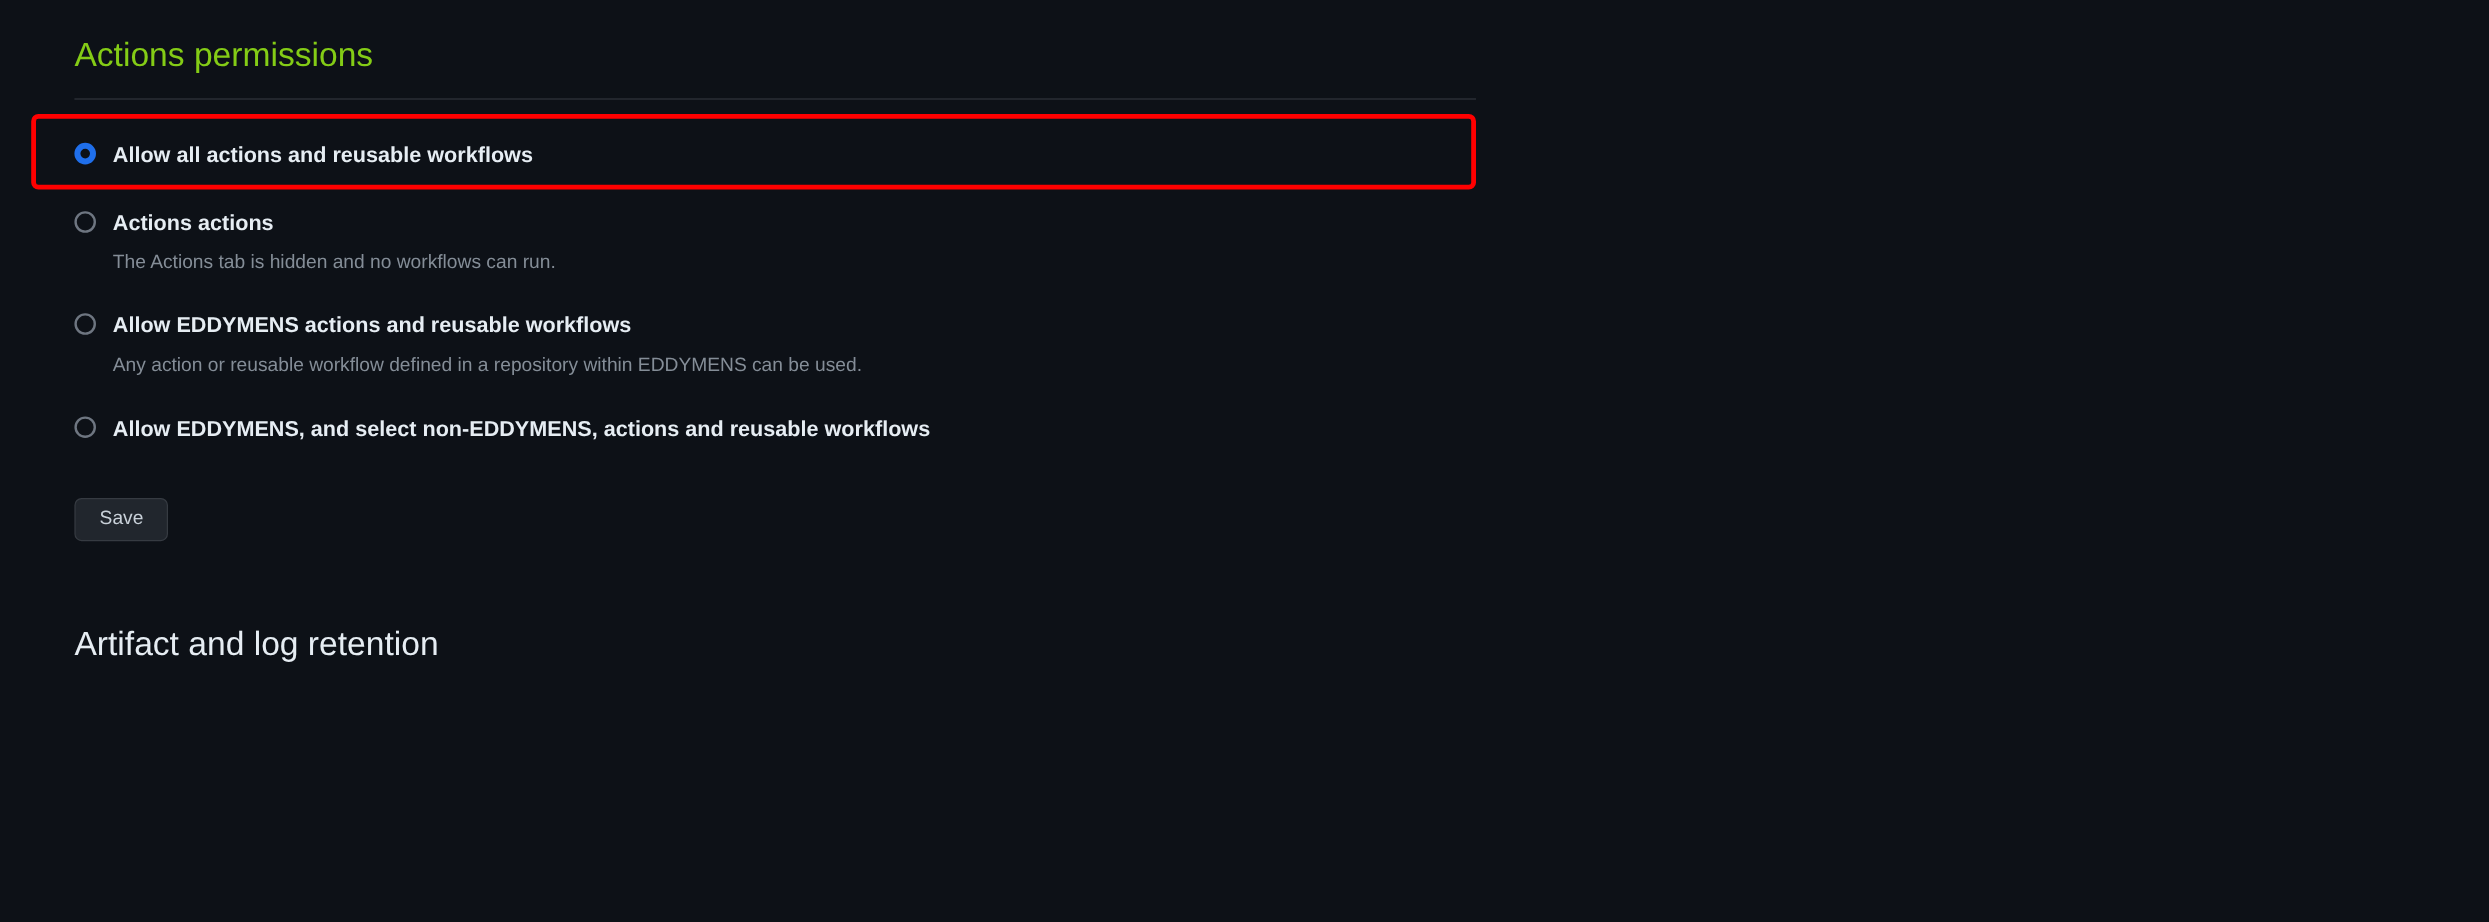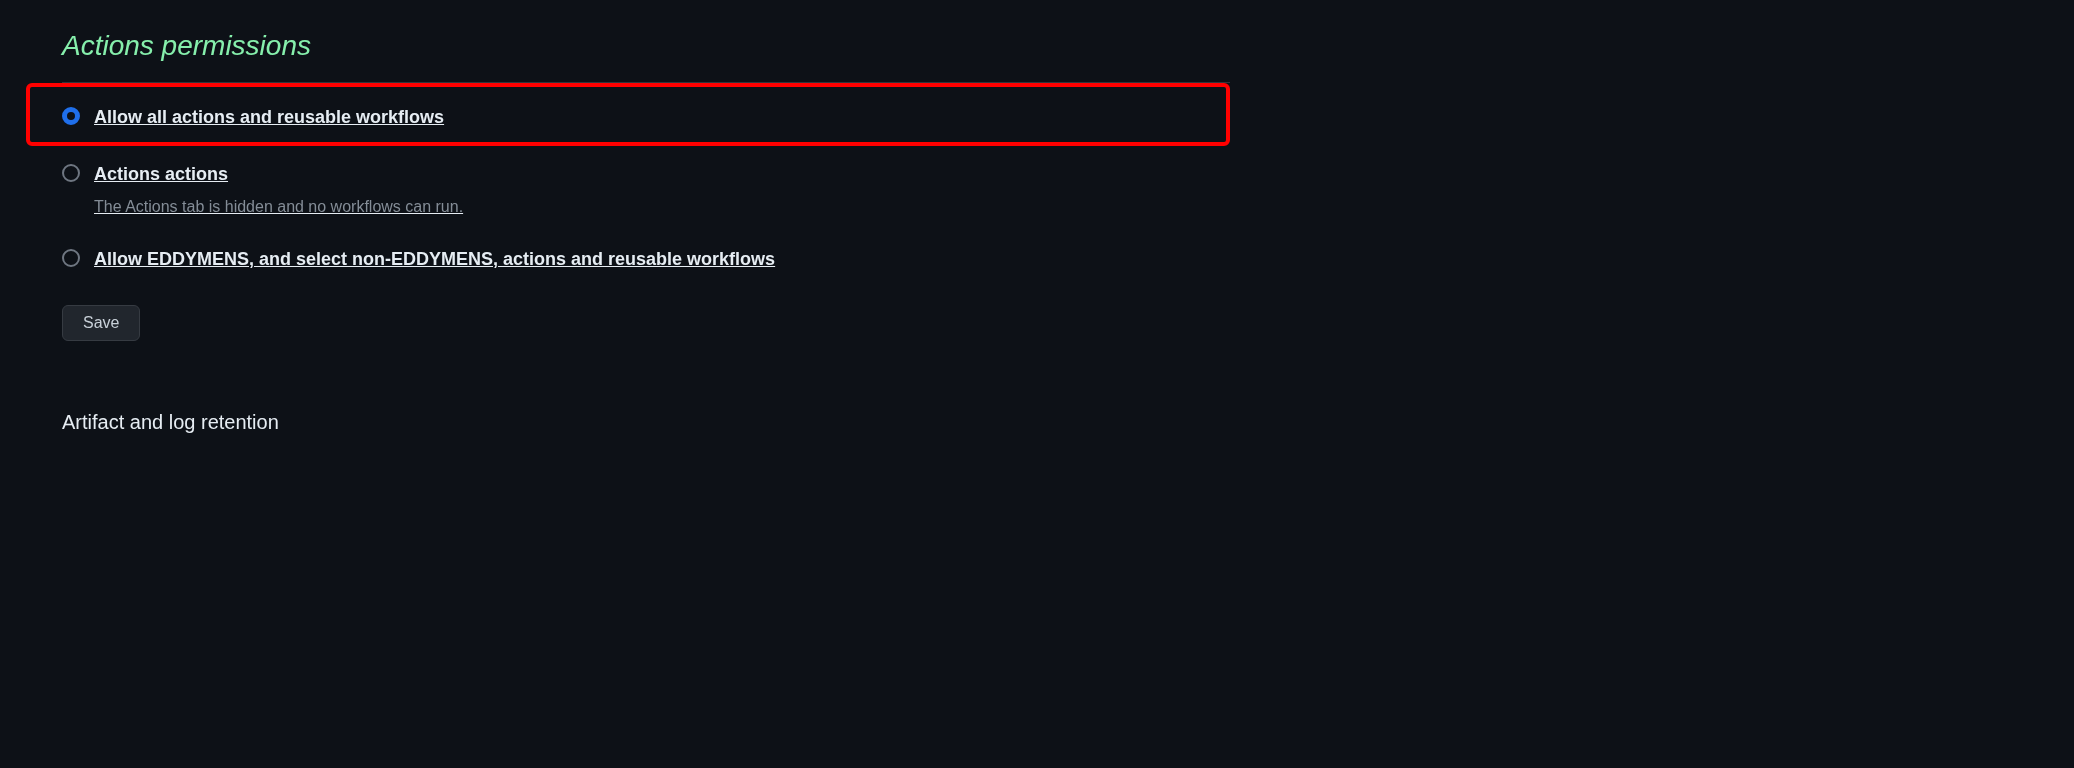--- a/index.html
+++ b/index.html
@@ -20,35 +20,33 @@
     
     .container {
       padding-left: 62px;
       padding-top: 30px;
       max-width: 1230px;
     }
     
     h2.section-title {
       font-size: 28px;
       font-weight: 400;
-      color: #86efac;
+      color: #84cc16;
       margin-bottom: 8px;
       padding-bottom: 12px;
-      font-style: italic;
     }
     
     .divider {
       border: none;
       border-top: 1px solid #30363d;
       margin-bottom: 0;
     }
     
     .radio-group {
-      margin-top: 0;
-      text-decoration: underline;
+      margin-top: 12px;
     }
     
     .radio-item {
       padding: 16px 0 12px 0;
       position: relative;
     }
     
     .radio-item.highlighted {
       border: 4px solid #ff0000;
       border-radius: 6px;
@@ -102,38 +100,38 @@
       padding-left: 32px;
     }
     
     .link {
       color: #4493f8;
       text-decoration: underline;
       cursor: pointer;
     }
     
     .save-button {
-      margin-top: 20px;
+      margin-top: 33px;
       padding: 8px 20px;
       background-color: #21262d;
       border: 1px solid #363b42;
       border-radius: 6px;
       color: #c9d1d9;
       font-size: 16px;
       font-weight: 500;
       cursor: pointer;
       font-family: inherit;
     }
     
     .second-section {
       margin-top: 70px;
     }
     
     .second-section h2 {
-      font-size: 20px;
+      font-size: 28px;
       font-weight: 400;
       color: #e6edf3;
     }
   </style>
 </head>
 <body>
 
 <div class="container">
   <h2 class="section-title">Actions permissions</h2>
   <hr class="divider">
@@ -148,20 +146,27 @@
     </div>
 
     <div class="radio-item">
       <div class="radio-row">
         <div class="radio-control"></div>
         <div class="radio-label">Actions actions</div>
       </div>
       <div class="radio-description">The Actions tab is hidden and no workflows can run.</div>
     </div>
 
+    <div class="radio-item">
+      <div class="radio-row">
+        <div class="radio-control"></div>
+        <div class="radio-label">Allow EDDYMENS actions and reusable workflows</div>
+      </div>
+      <div class="radio-description">Any action or reusable workflow defined in a repository within EDDYMENS can be used.</div>
+    </div>
 
     <div class="radio-item">
       <div class="radio-row">
         <div class="radio-control"></div>
         <div class="radio-label">Allow EDDYMENS, and select non-EDDYMENS, actions and reusable workflows</div>
       </div>
     </div>
 
   </div>
   

